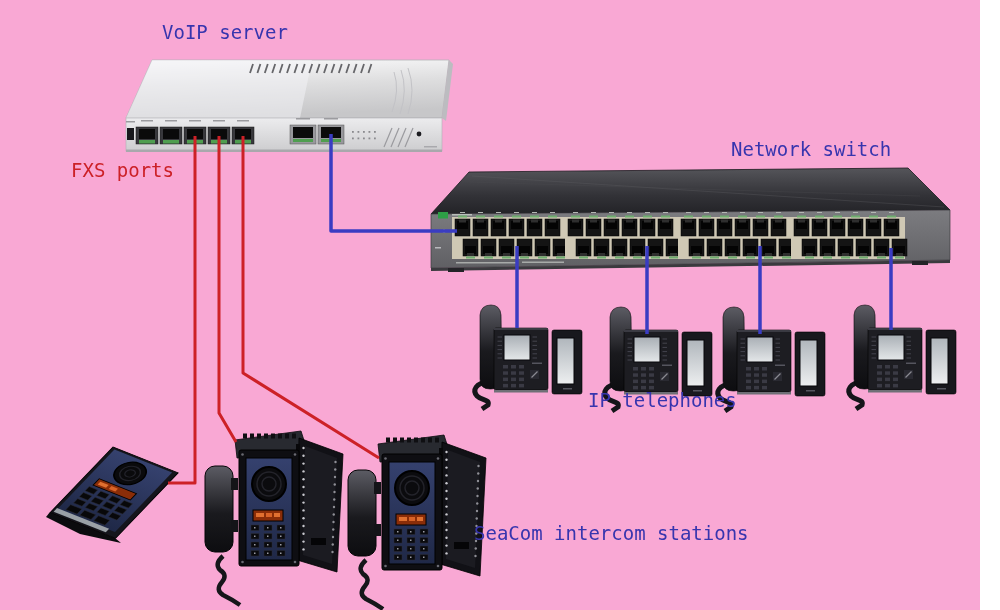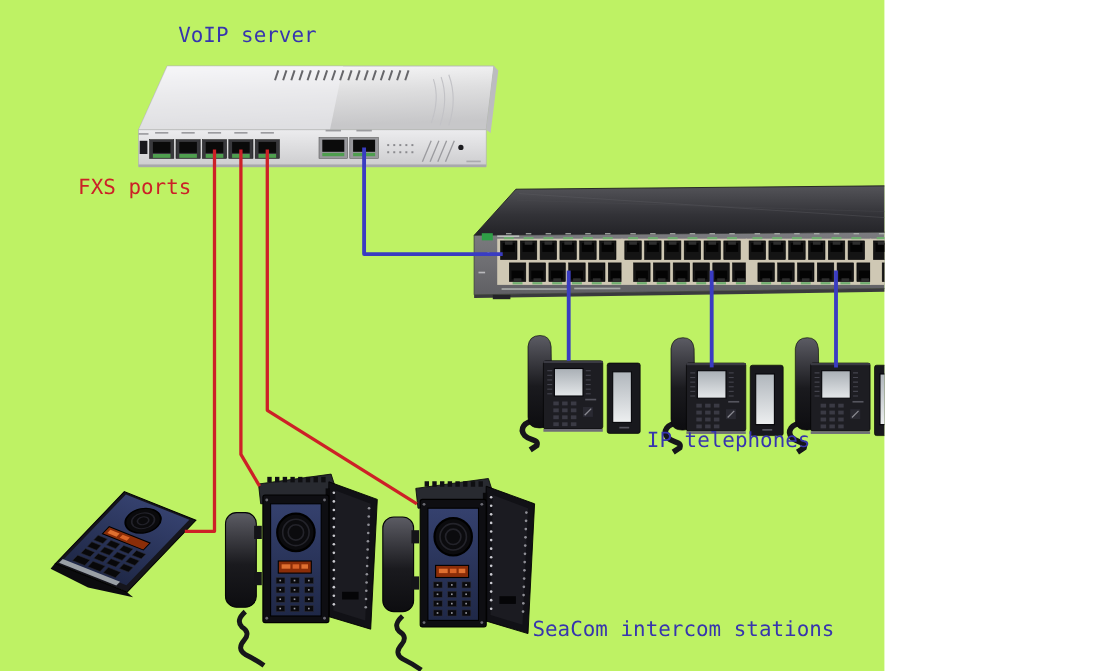--- a/index.html
+++ b/index.html
@@ -1,20 +1,20 @@
 <!DOCTYPE html>
 <html style="--label-blue: #3735ae; --label-red: #cc2127;"><head>
 <meta charset="utf-8">
 <style>
   :root{
     --label-blue:#3735ae;
     --label-red:#cc2127;
   }
   html,body{margin:0;padding:0;background:#fff;}
-  .stage{position:relative;width:804px;height:610px;background:#bef264;overflow:hidden;
+  .stage{position:relative;width:980px;height:610px;background:#f9a8d4;overflow:hidden;
          font-family:"DejaVu Sans","Liberation Sans",sans-serif;}
   .lbl{position:absolute;font-family:"DejaVu Sans Mono","Liberation Mono",monospace;
        font-size:19px;color:var(--label-blue);white-space:pre;letter-spacing:0;}
   .lbl.red{color:var(--label-red);}
   svg{position:absolute;left:0;top:0;}
 </style>
 </head>
 <body>
 
 <div class="stage">
@@ -557,17 +557,18 @@
     <path class="blue-cable" d="M647,246 V334" stroke-width="3.5" stroke="#3a3cc2"></path>
     <path class="blue-cable" d="M760,246 V334" stroke-width="3.5" stroke="#3a3cc2"></path>
     <path class="blue-cable" d="M891,248 V330" stroke-width="3.5" stroke="#3a3cc2"></path>
     <path class="red-cable" d="M195,136 V483 H168" stroke-width="3" stroke="#cd2127"></path>
     <path class="red-cable" d="M219,136 V413 L236,442" stroke-width="3" stroke="#cd2127"></path>
     <path class="red-cable" d="M243,136 V373 L379,458" stroke-width="3" stroke="#cd2127"></path>
   </g>
 </svg>
 
 <div class="lbl" style="left:162px;top:21px;">VoIP server</div>
+<div class="lbl" style="left:731px;top:138px;">Network switch</div>
 <div class="lbl red" style="left:71px;top:159px;text-align:right;">FXS ports</div>
 <div class="lbl" style="left:588px;top:389px;">IP telephones</div>
-<div class="lbl" style="left:474px;top:561px;margin-left:10px;">SeaCom intercom stations</div>
+<div class="lbl" style="left:474px;top:522px;">SeaCom intercom stations</div>
 
 </div>
 
 </body></html>

